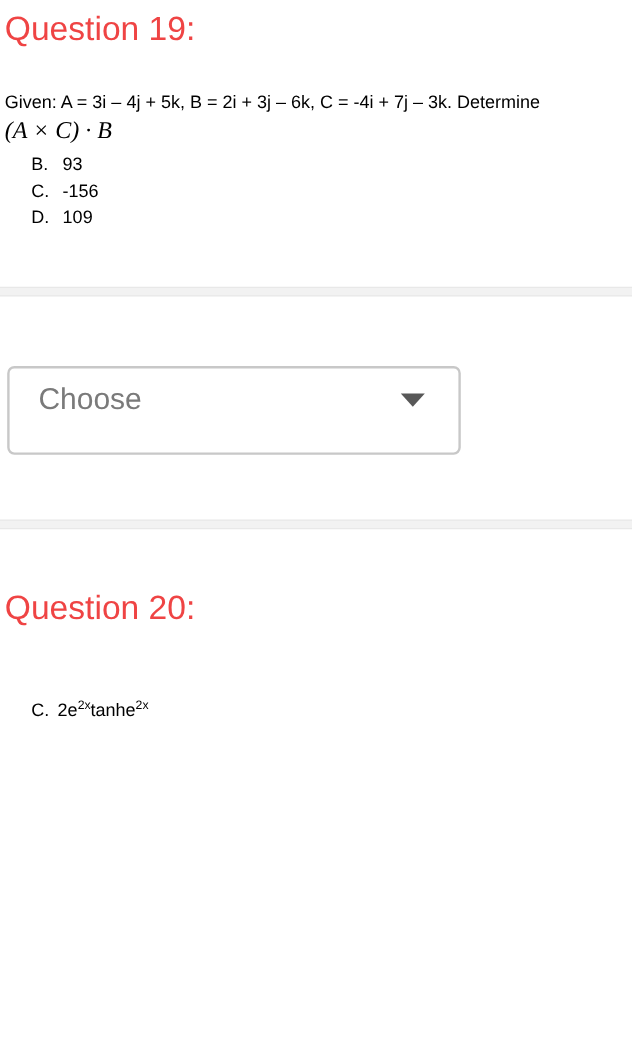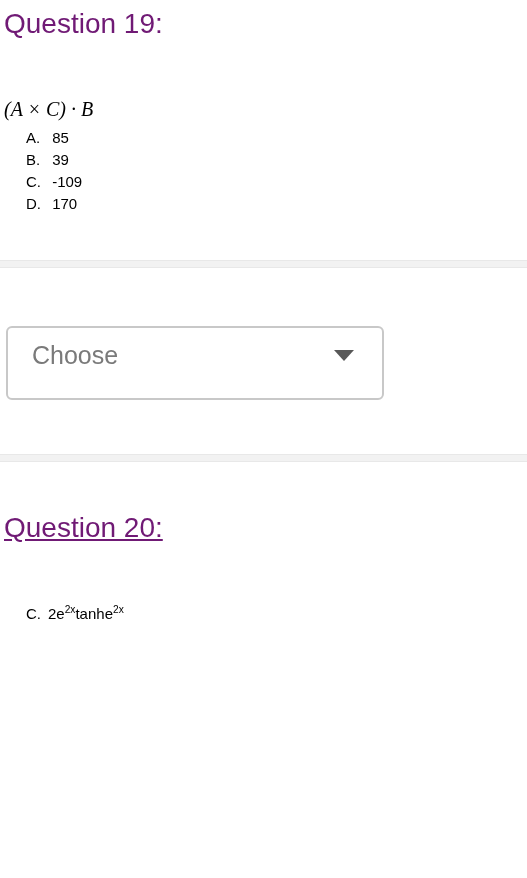--- a/index.html
+++ b/index.html
@@ -9,21 +9,21 @@
     }
     body {
       font-family: Arial, Helvetica, sans-serif;
       width: 527px;
       background: #fff;
       color: #000;
     }
     .question-title {
       font-size: 28px;
       font-weight: 400;
-      color: #701a75;
+      color: #ef4444;
       padding: 8px 4px 14px 4px;
     }
     .question-body {
       padding: 22px 4px 8px 4px;
       font-size: 15px;
       color: #000;
     }
     .prompt {
       line-height: 1.35;
       margin-bottom: 4px;
@@ -81,58 +81,53 @@
     }
     .divider2 {
       height: 8px;
       background: #f2f2f2;
       border-top: 1px solid #e8e8e8;
       border-bottom: 1px solid #e8e8e8;
       margin-top: 14px;
     }
     .q20-title {
       padding-top: 50px;
-      text-decoration: underline;
     }
     .q20-body {
       padding-top: 44px;
       padding-bottom: 0;
     }
     sup {
       font-size: 0.68em;
       vertical-align: super;
       line-height: 0;
     }
   </style>
 </head>
 <body>
 
 <div class="question-title">Question 19:</div>
 
 <div class="question-body">
   <div class="prompt">
-    <br>
+    <span>Given:  A = 3i – 4j + 5k, B = 2i + 3j – 6k, C = -4i + 7j – 3k.  Determine</span><br>
     <span class="italic">(A × C) · B</span>
   </div>
   <ul class="options">
     <li>
-      <span class="opt-letter">A.</span>
-      <span>85</span>
-    </li>
-    <li>
       <span class="opt-letter">B.</span>
-      <span>39</span>
+      <span>93</span>
     </li>
     <li>
       <span class="opt-letter">C.</span>
-      <span>-109</span>
+      <span>-156</span>
     </li>
     <li>
       <span class="opt-letter">D.</span>
-      <span>170</span>
+      <span>109</span>
     </li>
   </ul>
 </div>
 
 <div class="divider"></div>
 
 <div class="dropdown-wrap">
   <div class="dropdown">
     <span class="dropdown-label">Choose</span>
     <span class="chevron"></span>

